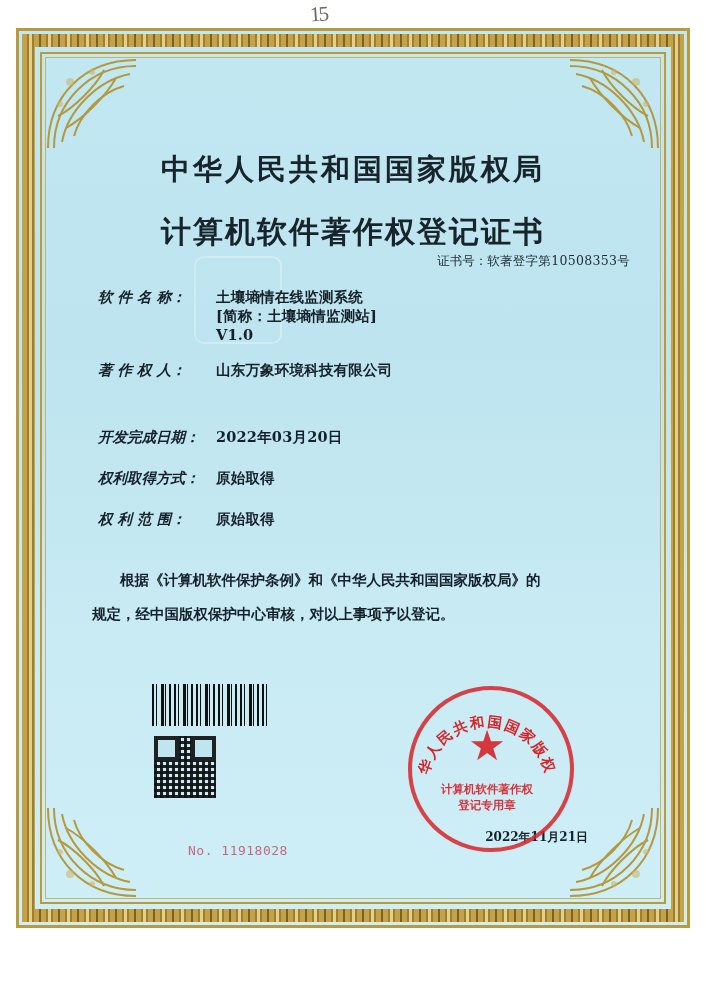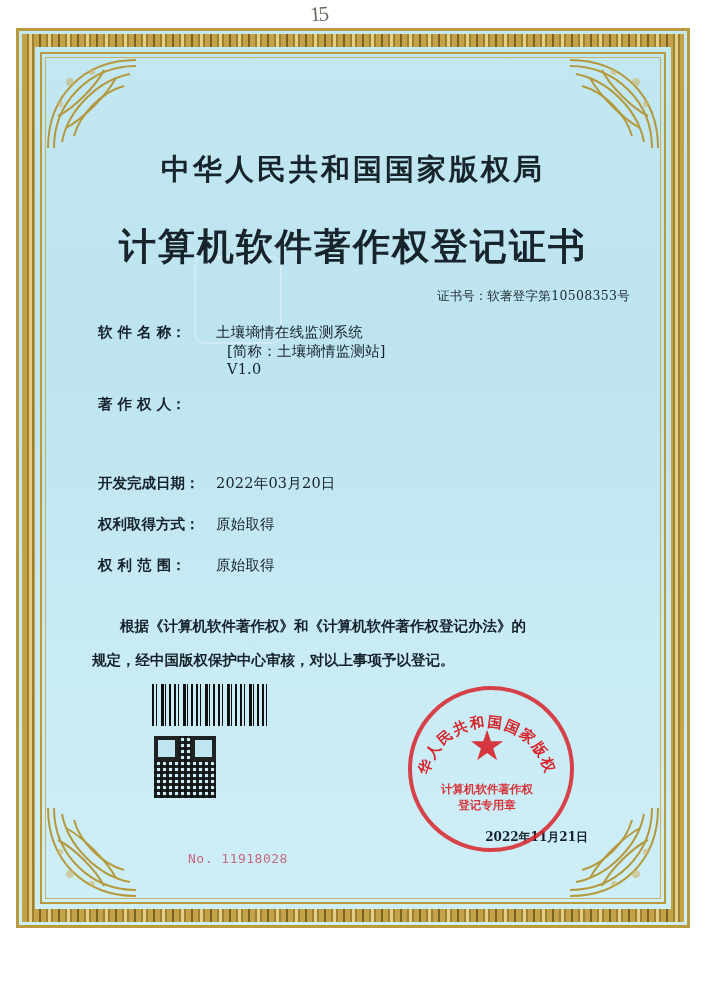--- a/index.html
+++ b/index.html
@@ -113,31 +113,30 @@
     text-align: center;
     margin-top: 76px;
     font-size: 29px;
     font-weight: bold;
     letter-spacing: 3px;
     color: #17242c;
     font-family: "DejaVu Serif", serif;
   }
   .title-main {
     text-align: center;
-    margin-top: 32px;
-    font-size: 37px;
+    margin-top: 22px;
+    font-size: 30px;
     font-weight: bold;
     letter-spacing: 2px;
     color: #17242c;
     font-family: Liberation Serif, serif;
   }
 
   .cert-no {
     text-align: right;
-    margin-top: 16px;
     padding-right: 14px;
     font-size: 12.5px;
     color: #1d2a31;
     font-family: "DejaVu Serif", serif;
   }
   .cert-no .val { letter-spacing: .3px; }
 
   .fields { margin-top: 18px; padding-left: 36px; }
 
   .frow {
@@ -147,31 +146,32 @@
     font-size: 14.5px;
     color: #15212a;
     font-family: "DejaVu Serif", serif;
   }
   .flabel {
     width: 118px;
     flex: 0 0 118px;
     font-weight: bold;
     letter-spacing: 0px;
     white-space: pre;
+    font-style: italic;
   }
   .fvalue {
-    font-weight: normal;
+    font-weight: bold;
     letter-spacing: .2px;
   }
-  .fvalue .line2, .fvalue .line3 { display: block; margin-left: 11px; }
+  .fvalue .line2, .fvalue .line3 { display: block; }
 
   .gap-sm { height: 14px; }
   .gap-md { height: 44px; }
 
-  .frow.spaced { margin-bottom: 22px; margin-top: 12px; }
+  .frow.spaced { margin-bottom: 22px; }
 
   .statement {
     margin-top: 34px;
     padding: 0 26px 0 30px;
     font-size: 14.5px;
     line-height: 34px;
     color: #15212a;
     font-family: "DejaVu Serif", serif;
     font-weight: bold;
   }
@@ -209,21 +209,21 @@
     position: absolute;
     width: 17px; height: 17px;
     border: 4px solid #111;
     background: #bfe6f0;
   }
   .qr::before { left: 0; top: 0; }
   .qr::after  { right: 0; top: 0; }
 
   .serial {
     position: absolute;
-    left: 86px; bottom: 8px;
+    left: 86px; bottom: 16px;
     font-size: 13px;
     color: #c46a7e;
     font-family: "DejaVu Sans Mono", monospace;
     letter-spacing: .5px;
     padding-left: 40px;
   }
   .issue-date {
     position: absolute;
     right: 56px; bottom: 28px;
     font-size: 12px;
@@ -361,20 +361,21 @@
             <span>土壤墒情在线监测系统</span>
             <span class="line2">[简称：土壤墒情监测站]</span>
             <span class="line3">V1.0</span>
           </div>
         </div>
 
         <div class="gap-sm"></div>
 
         <div class="frow">
           <div class="flabel">著 作 权 人：</div>
+          <div class="fvalue">山东万象环境科技有限公司</div>
         </div>
 
         <div class="gap-md"></div>
 
         <div class="frow spaced">
           <div class="flabel">开发完成日期：</div>
           <div class="fvalue">2022年03月20日</div>
         </div>
 
 
@@ -385,21 +386,21 @@
 
         <div class="frow spaced">
           <div class="flabel">权 利 范 围：</div>
           <div class="fvalue">原始取得</div>
         </div>
 
 
       </div>
 
       <div class="statement">
-        <span class="indent">根据《计算机软件著作权》和《计算机软件著作权登记办法》的</span>
+        <span class="indent">根据《计算机软件保护条例》和《中华人民共和国国家版权局》的</span>
         <span>规定，经中国版权保护中心审核，对以上事项予以登记。</span>
       </div>
 
       <div class="bottom">
         <div class="barcode"></div>
         <div class="qr"></div>
         <div class="serial">No. 11918028</div>
         <div class="issue-date">2022年11月21日</div>
 
         <div class="seal">

